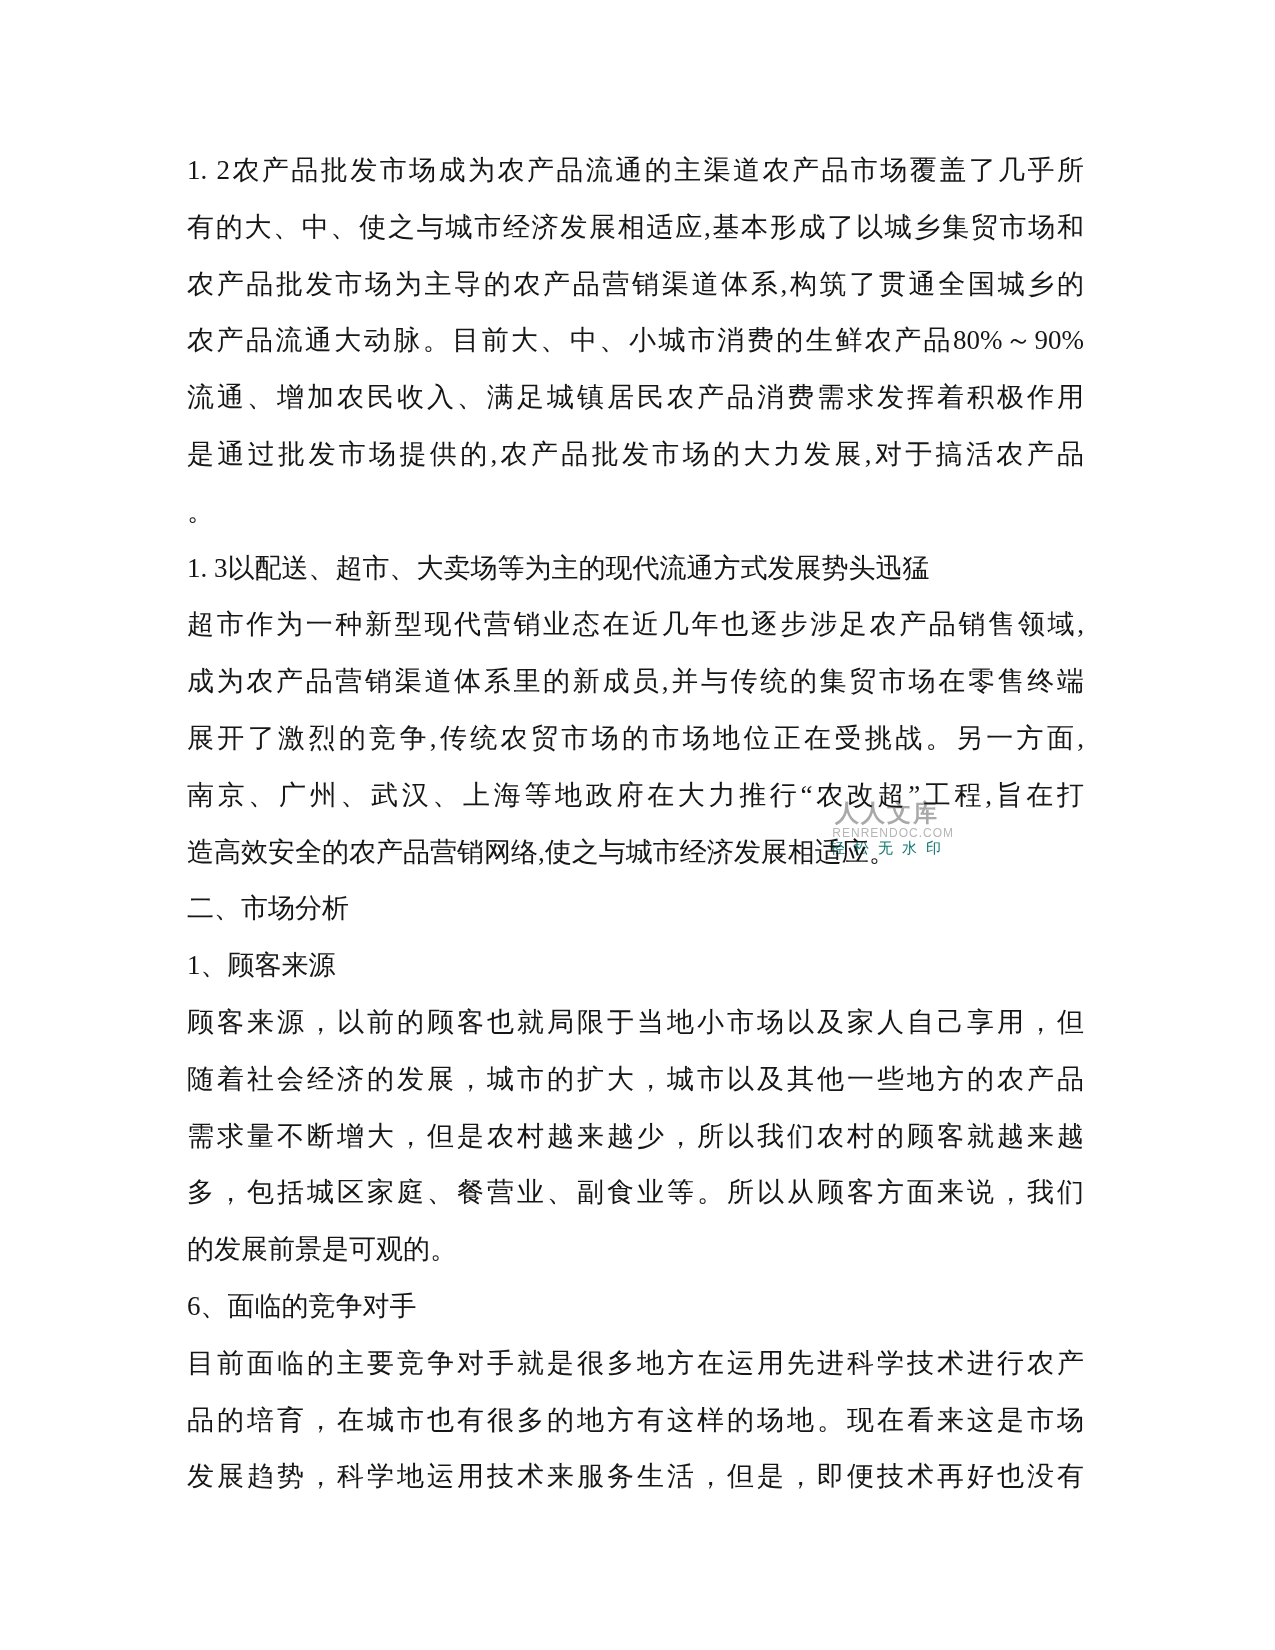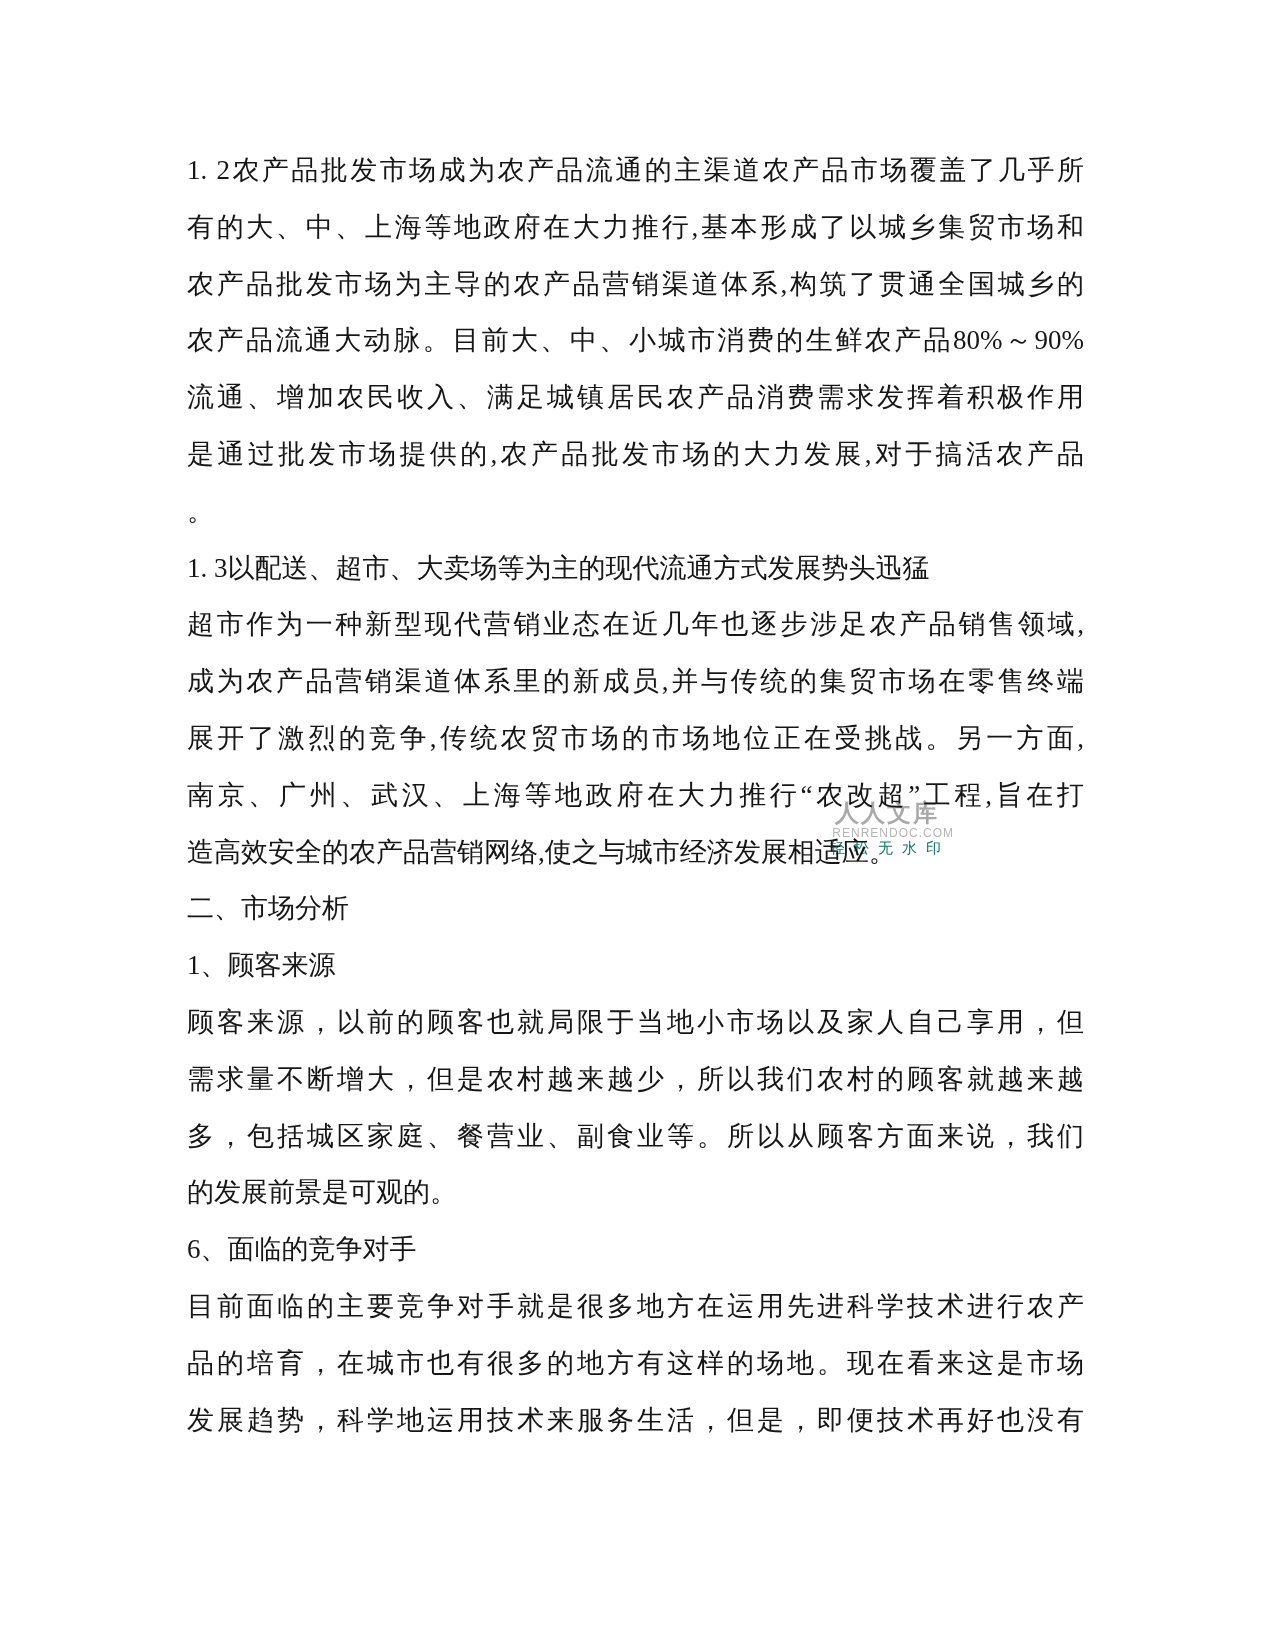--- a/index.html
+++ b/index.html
@@ -78,35 +78,36 @@
 <div class="page">
 
   <div class="watermark">
     <div class="wm-title">人人文库</div>
     <div class="wm-domain">RENRENDOC.COM</div>
     <div class="wm-tagline">轻松无水印</div>
   </div>
 
   <div class="text-block">
     <div class="line jf">1. 2农产品批发市场成为农产品流通的主渠道农产品市场覆盖了几乎所</div>
-    <div class="line jf">有的大、中、上海等地政府在大力推行,基本形成了以城乡集贸市场和</div>
+    <div class="line jf">有的大、中、使之与城市经济发展相适应,基本形成了以城乡集贸市场和</div>
     <div class="line jf">农产品批发市场为主导的农产品营销渠道体系,构筑了贯通全国城乡的</div>
     <div class="line jf">农产品流通大动脉。目前大、中、小城市消费的生鲜农产品80%～90%</div>
     <div class="line jf">流通、增加农民收入、满足城镇居民农产品消费需求发挥着积极作用</div>
     <div class="line jf">是通过批发市场提供的,农产品批发市场的大力发展,对于搞活农产品</div>
     <div class="line">。</div>
     <div class="line">1. 3以配送、超市、大卖场等为主的现代流通方式发展势头迅猛</div>
     <div class="line jf">超市作为一种新型现代营销业态在近几年也逐步涉足农产品销售领域,</div>
     <div class="line jf">成为农产品营销渠道体系里的新成员,并与传统的集贸市场在零售终端</div>
     <div class="line jf">展开了激烈的竞争,传统农贸市场的市场地位正在受挑战。另一方面,</div>
     <div class="line jf">南京、广州、武汉、上海等地政府在大力推行“农改超”工程,旨在打</div>
     <div class="line">造高效安全的农产品营销网络,使之与城市经济发展相适应。</div>
     <div class="line">二、市场分析</div>
     <div class="line">1、顾客来源</div>
     <div class="line jf">顾客来源，以前的顾客也就局限于当地小市场以及家人自己享用，但</div>
+    <div class="line jf">随着社会经济的发展，城市的扩大，城市以及其他一些地方的农产品</div>
     <div class="line jf">需求量不断增大，但是农村越来越少，所以我们农村的顾客就越来越</div>
     <div class="line jf">多，包括城区家庭、餐营业、副食业等。所以从顾客方面来说，我们</div>
     <div class="line">的发展前景是可观的。</div>
     <div class="line">6、面临的竞争对手</div>
     <div class="line jf">目前面临的主要竞争对手就是很多地方在运用先进科学技术进行农产</div>
     <div class="line jf">品的培育，在城市也有很多的地方有这样的场地。现在看来这是市场</div>
     <div class="line jf">发展趋势，科学地运用技术来服务生活，但是，即便技术再好也没有</div>
   </div>
 
 </div>

